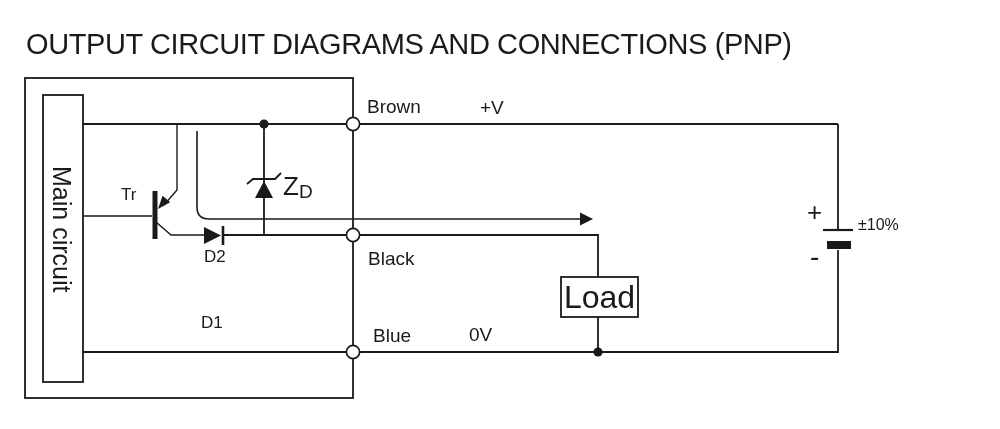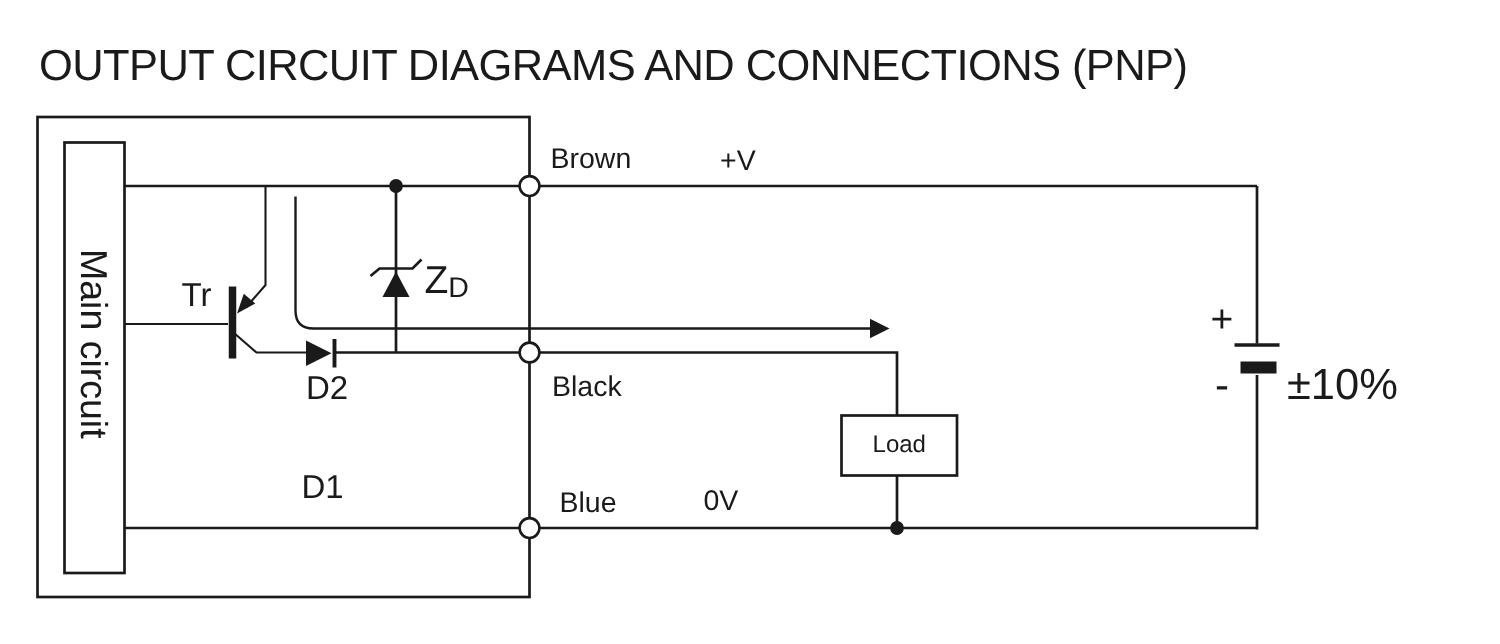--- a/index.html
+++ b/index.html
@@ -21,43 +21,43 @@
     left:26px;top:30px;
     font-size:29px;
     font-weight:500;
     letter-spacing:-0.4px;
   }
   #main-circuit-label{
     left:49px;top:166px;
     font-size:25px;
     writing-mode:vertical-rl;
   }
-  .comp{font-size:22px;}
+  .comp{font-size:17px;}
   #tr-label{left:121px;top:186px;}
   #zd-label{left:283px;top:173px;font-size:26px;}
   #zd-label .sub{font-size:19px;position:relative;top:3px;}
   #d2-label{left:204px;top:248px;}
   #d1-label{left:201px;top:314px;}
   .wirelbl{font-size:19px;}
   #brown-label{left:367px;top:97px;}
   #plusv-label{left:480px;top:98px;}
   #current-label{left:432px;top:185px;font-size:25px;}
   #black-label{left:368px;top:249px;}
   #output-label{left:464px;top:249px;}
   #blue-label{left:373px;top:326px;}
   #zerov-label{left:469px;top:325px;}
   #load-label{
     left:561px;top:277px;width:77px;height:40px;
     display:flex;align-items:center;justify-content:center;
-    font-size:16px;
+    font-size:32px;
   }
   #plus-label{left:807px;top:199px;font-size:26px;}
   #minus-label{left:810px;top:243px;font-size:28px;}
   #voltage-label{left:858px;top:207px;font-size:23px;}
-  #tolerance-label{left:858px;top:243px;font-size:29px;text-align:center;}
+  #tolerance-label{left:858px;top:217px;font-size:16px;text-align:center;}
   svg{position:absolute;left:0;top:0;}
 </style>
 </head>
 <body>
 
 <div id="stage">
 
   <svg width="1000" height="429" viewBox="0 0 1000 429">
     <g fill="none" stroke="#1a1a1a" stroke-width="1.8">
 

